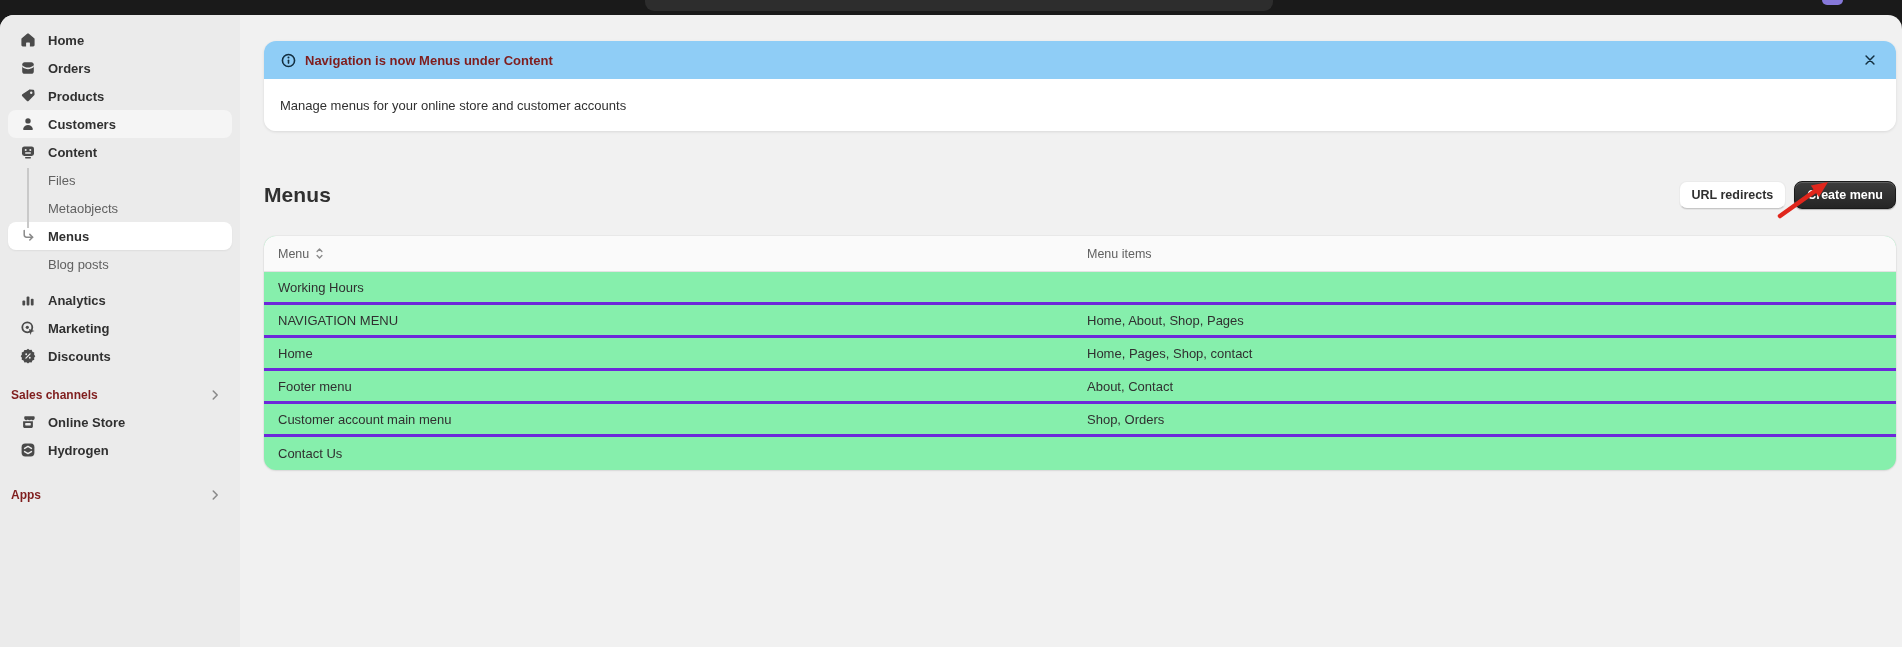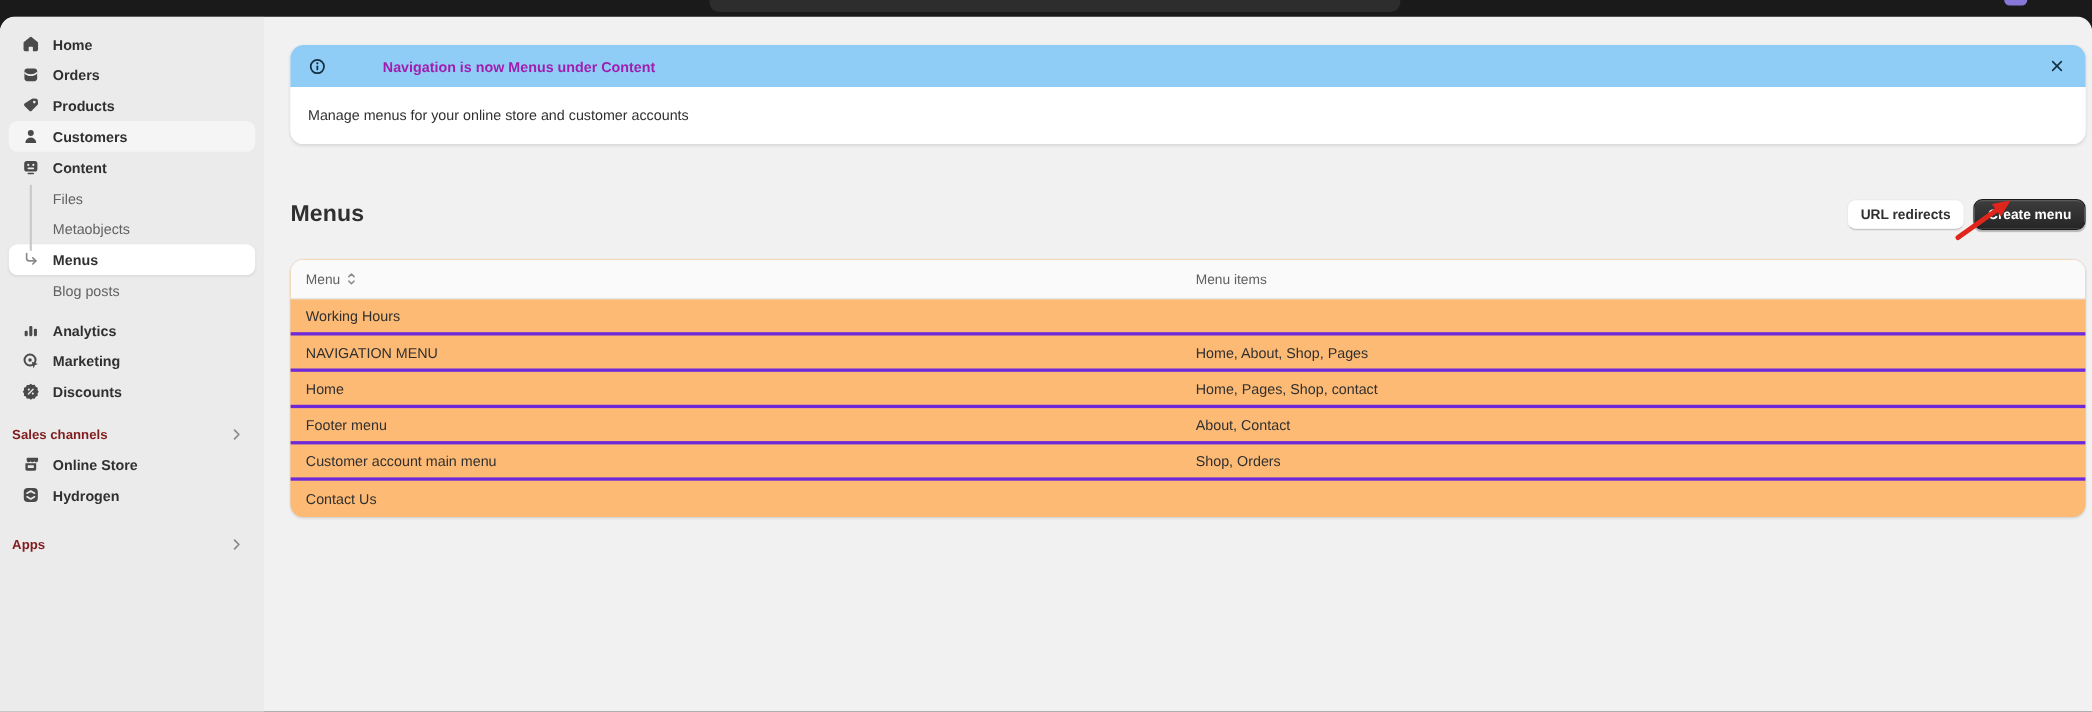--- a/index.html
+++ b/index.html
@@ -42,40 +42,40 @@
   .icon svg { display:block; }
 
   
   .main { flex:1; position:relative; padding:0 6px 0 24px; }
 
   .banner { margin-top:26px; border-radius:12px; box-shadow:0 1px 3px rgba(0,0,0,.1); }
   .banner-head {
     height:38px; background:#8fcdf6; border-radius:12px 12px 0 0;
     display:flex; align-items:center; gap:8px; padding:0 16px; position:relative;
   }
-  .banner-title { font-size:13px; font-weight:700; color:#a21caf;margin-left:43px; }
+  .banner-title { font-size:13px; font-weight:700; color:#7f1d1d; }
   .banner-close { position:absolute; right:16px; top:9px; width:20px; height:20px; border:none; background:transparent; cursor:pointer; display:flex; align-items:center; justify-content:center; padding:0; }
   .banner-body { background:#ffffff; border-radius:0 0 12px 12px; padding:17px 16px 17px 16px; }
   .banner-desc { font-size:13px; color:#303030; }
 
   .title-row { margin-top:48px; height:32px; display:flex; align-items:center; }
   .page-title { font-size:21px; font-weight:700; color:#303030; letter-spacing:.1px; }
   .title-actions { margin-left:auto; display:flex; gap:8px; align-items:center; }
   .btn { height:28px; border-radius:8px; font-size:12.5px; font-weight:700; padding:0 12px; cursor:pointer; font-family:inherit; }
   .btn-secondary {
     background:#ffffff; color:#303030; border:1px solid rgba(0,0,0,.08);
     border-bottom-color:rgba(0,0,0,.22); box-shadow:0 1px 0 rgba(0,0,0,.05);
   }
   .btn-primary {
     background:linear-gradient(180deg,#3d3d3d 0%,#252525 100%); color:#ffffff;
     border:1px solid #1a1a1a; box-shadow:inset 0 1px 0 rgba(255,255,255,.18), 0 1px 1px rgba(0,0,0,.25);
   }
 
   .card {
-    margin-top:25px; background:#fdba74; border-radius:12px; overflow:hidden;
+    margin-top:25px; background:#86efac; border-radius:12px; overflow:hidden;
     box-shadow:0 1px 2px rgba(0,0,0,.08), 0 0 0 1px rgba(0,0,0,.03);
   }
   .thead { display:grid; grid-template-columns:809px 1fr; height:36px; background:#fafafa; border-bottom:1px solid #e3e3e3; }
   .th { display:flex; align-items:center; gap:5px; padding:0 14px; font-size:12.5px; color:#616161; }
   .th.sortable { cursor:pointer; }
   .trow { display:grid; grid-template-columns:809px 1fr; height:33px; border-bottom:3px solid #6d28d9; cursor:pointer; }
   .trow:last-child { border-bottom:none; }
   .td { display:flex; align-items:center; padding:0 14px; font-size:13px; color:#303030; }
 
   .annotation-arrow { position:absolute; left:1772px; top:172px; pointer-events:none; z-index:9; }

